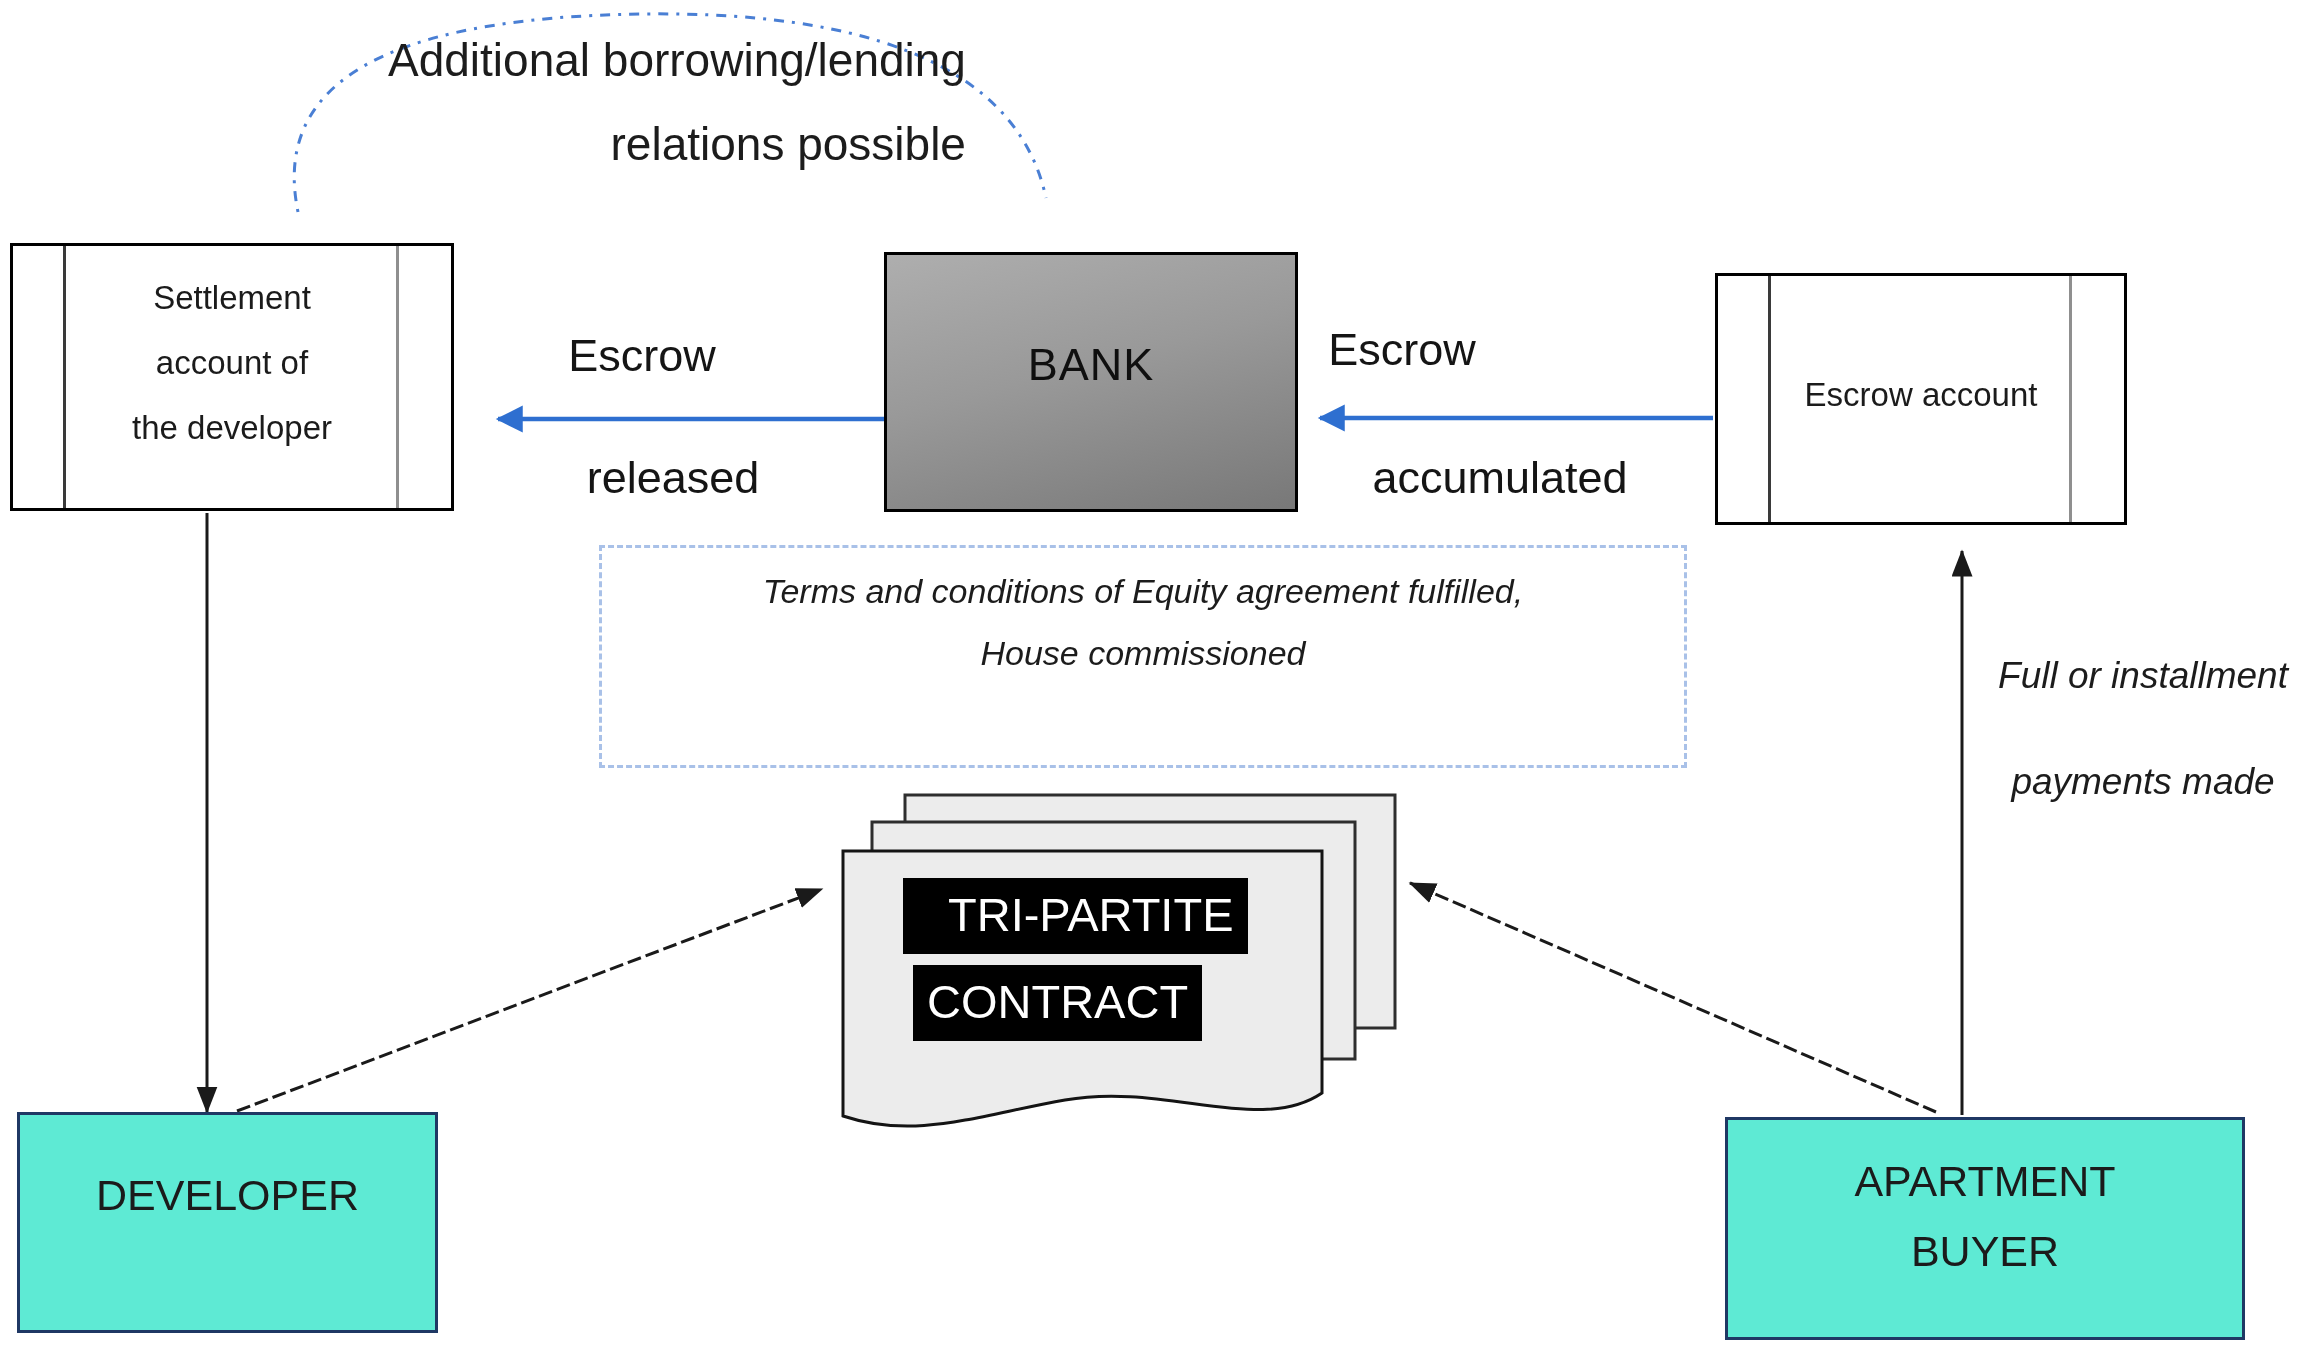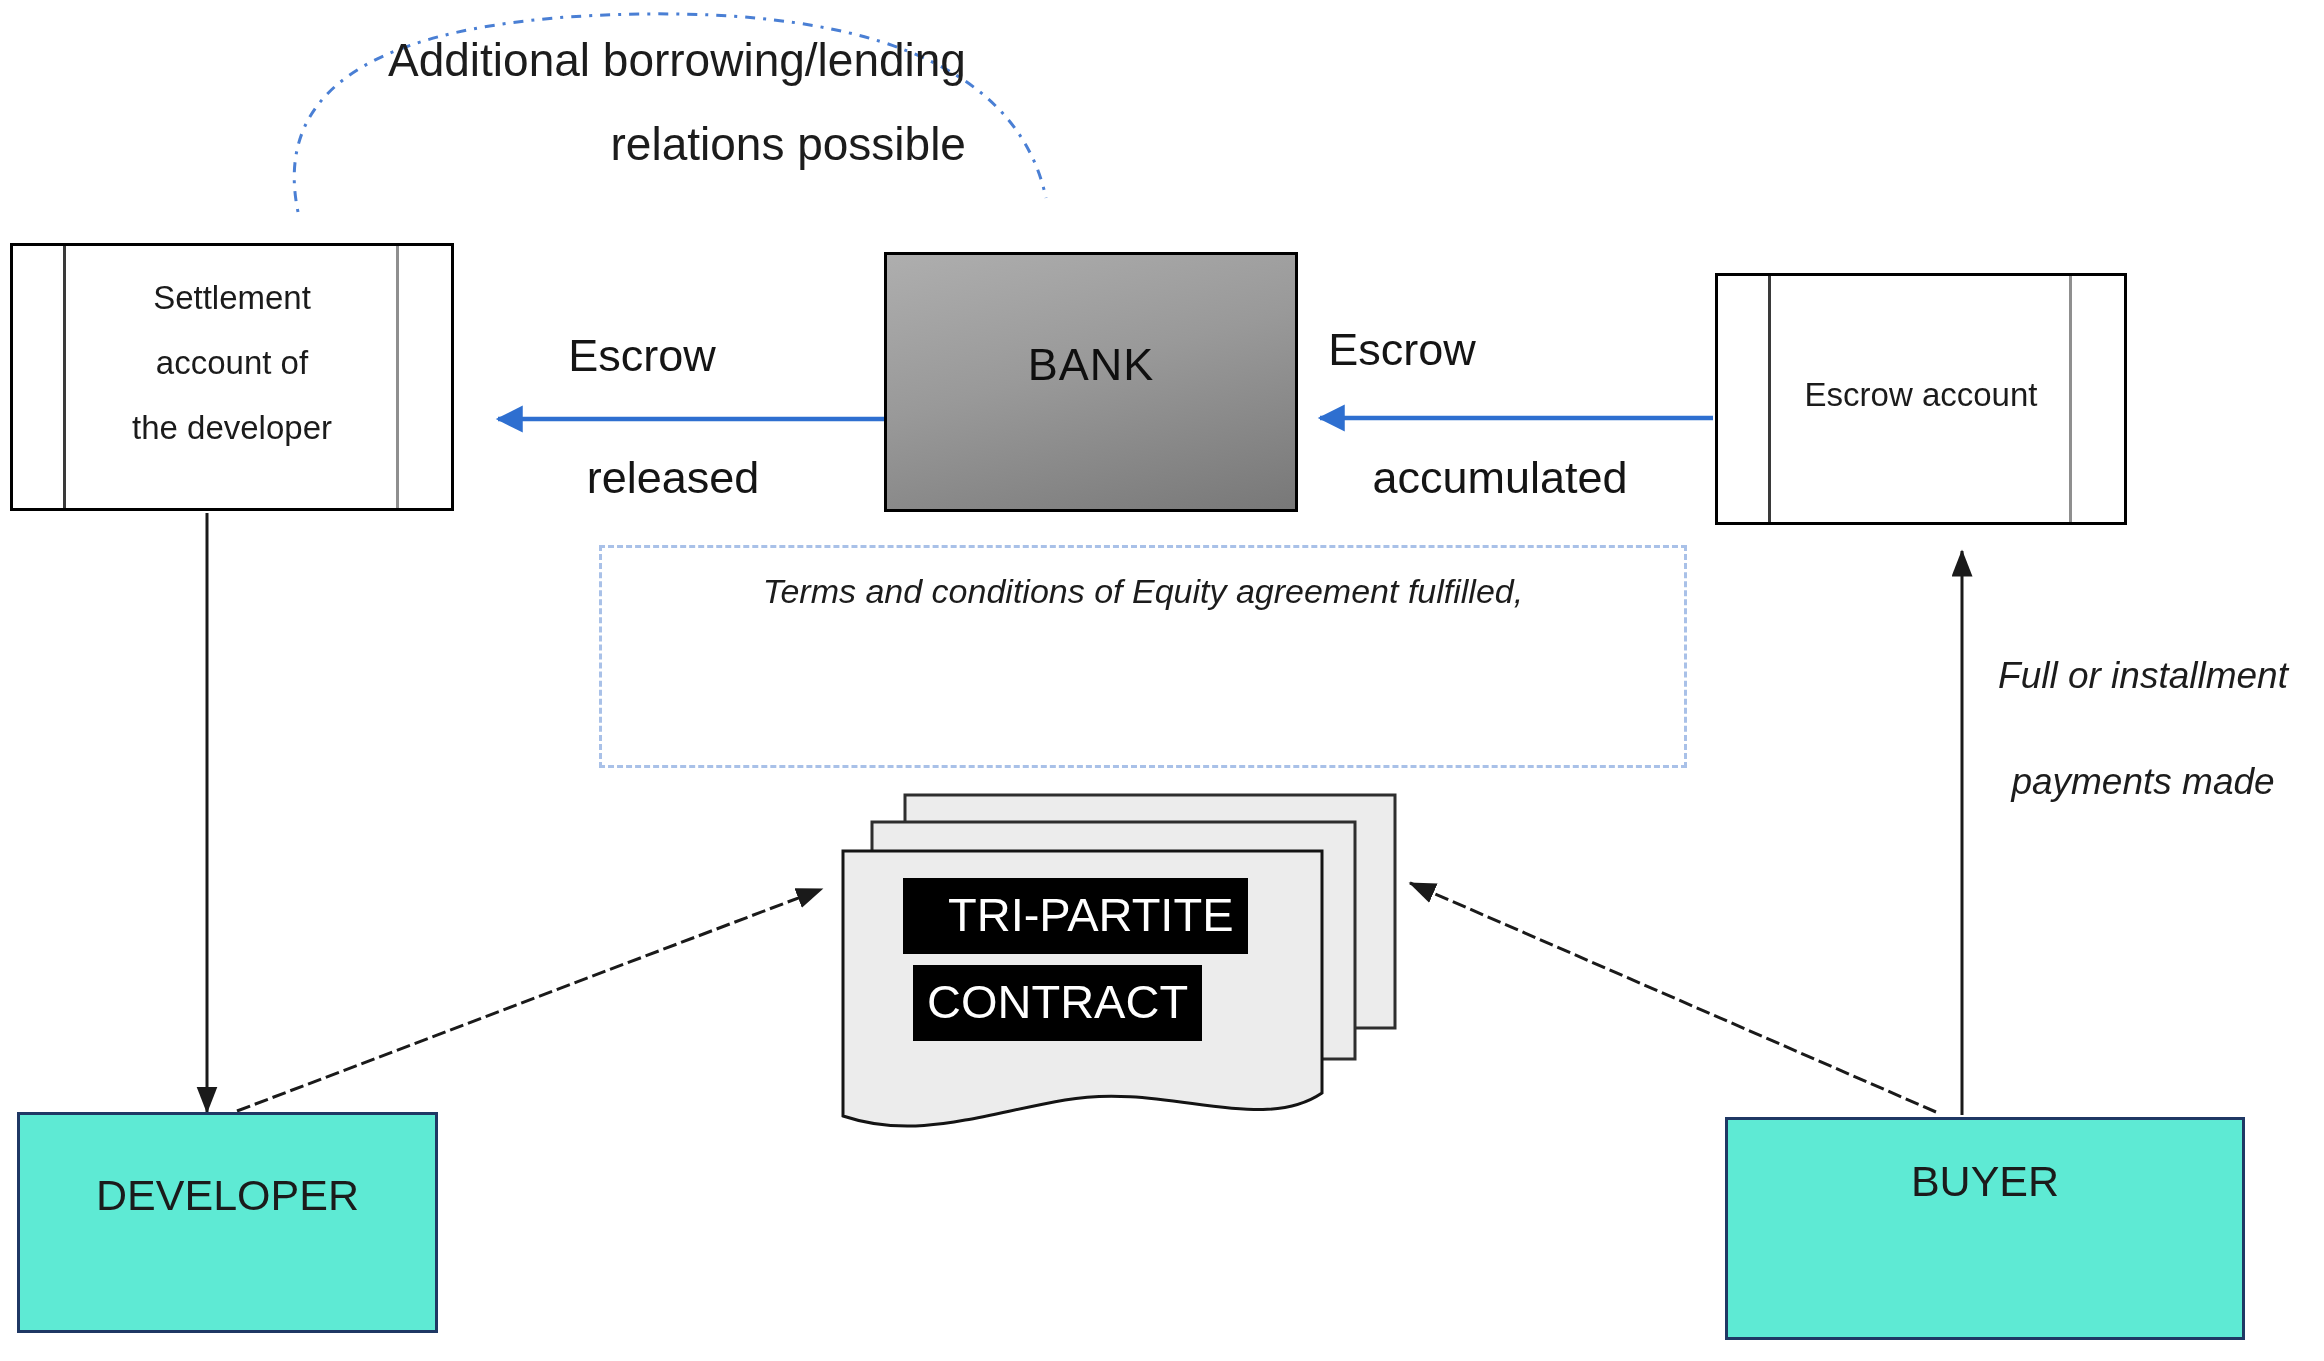--- a/index.html
+++ b/index.html
@@ -118,32 +118,34 @@
 </div>
 
 <div class="flow-label" style="left:642px;top:330px;">Escrow</div>
 <div class="flow-label" style="left:673px;top:452px;">released</div>
 <div class="flow-label" style="left:1402px;top:324px;">Escrow</div>
 <div class="flow-label" style="left:1500px;top:452px;">accumulated</div>
 
 <div class="dashed-box">
   <div class="pad">
     <div class="line">Terms and conditions of Equity agreement fulfilled,</div>
+    <div class="line">House commissioned</div>
   </div>
 </div>
 
 <div class="payments-note">
   <div>Full or installment</div>
   <div class="l2">payments made</div>
 </div>
 
 <div class="contract-tag" style="left:903px;top:878px;padding-left:45px;">TRI-PARTITE</div>
 <div class="contract-tag" style="left:913px;top:965px;">CONTRACT</div>
 
 <div class="entity-box" style="left:17px;top:1112px;width:421px;height:221px;">
   <div class="dev-label">DEVELOPER</div>
 </div>
 
 <div class="entity-box" style="left:1725px;top:1117px;width:520px;height:223px;">
   <div class="buyer-label">
+    <div>APARTMENT</div>
     <div>BUYER</div>
   </div>
 </div>
 
 </body></html>

